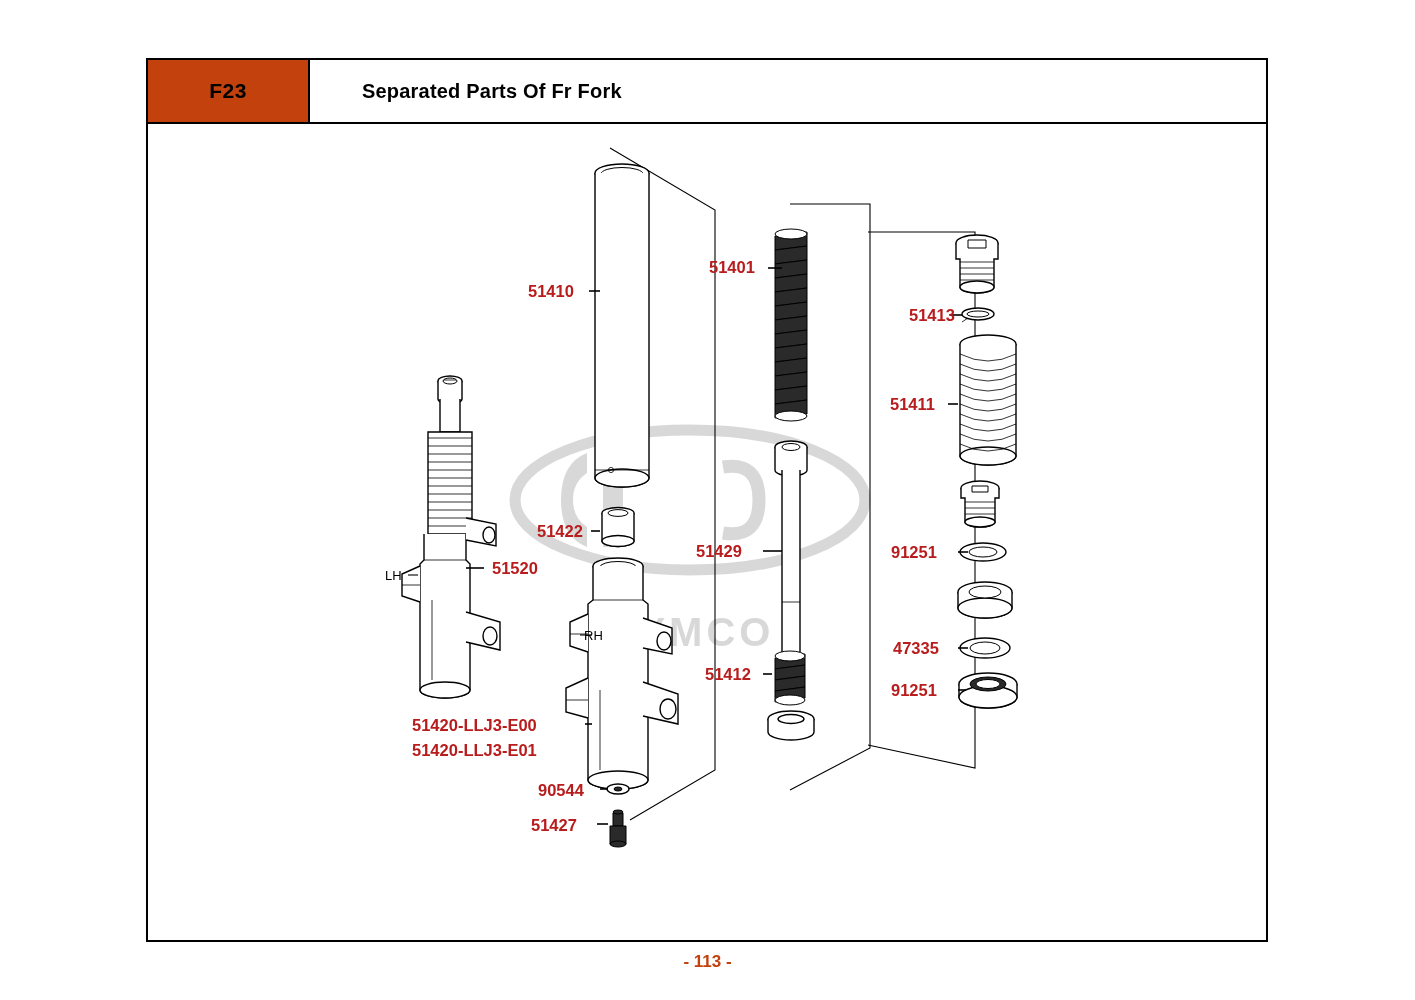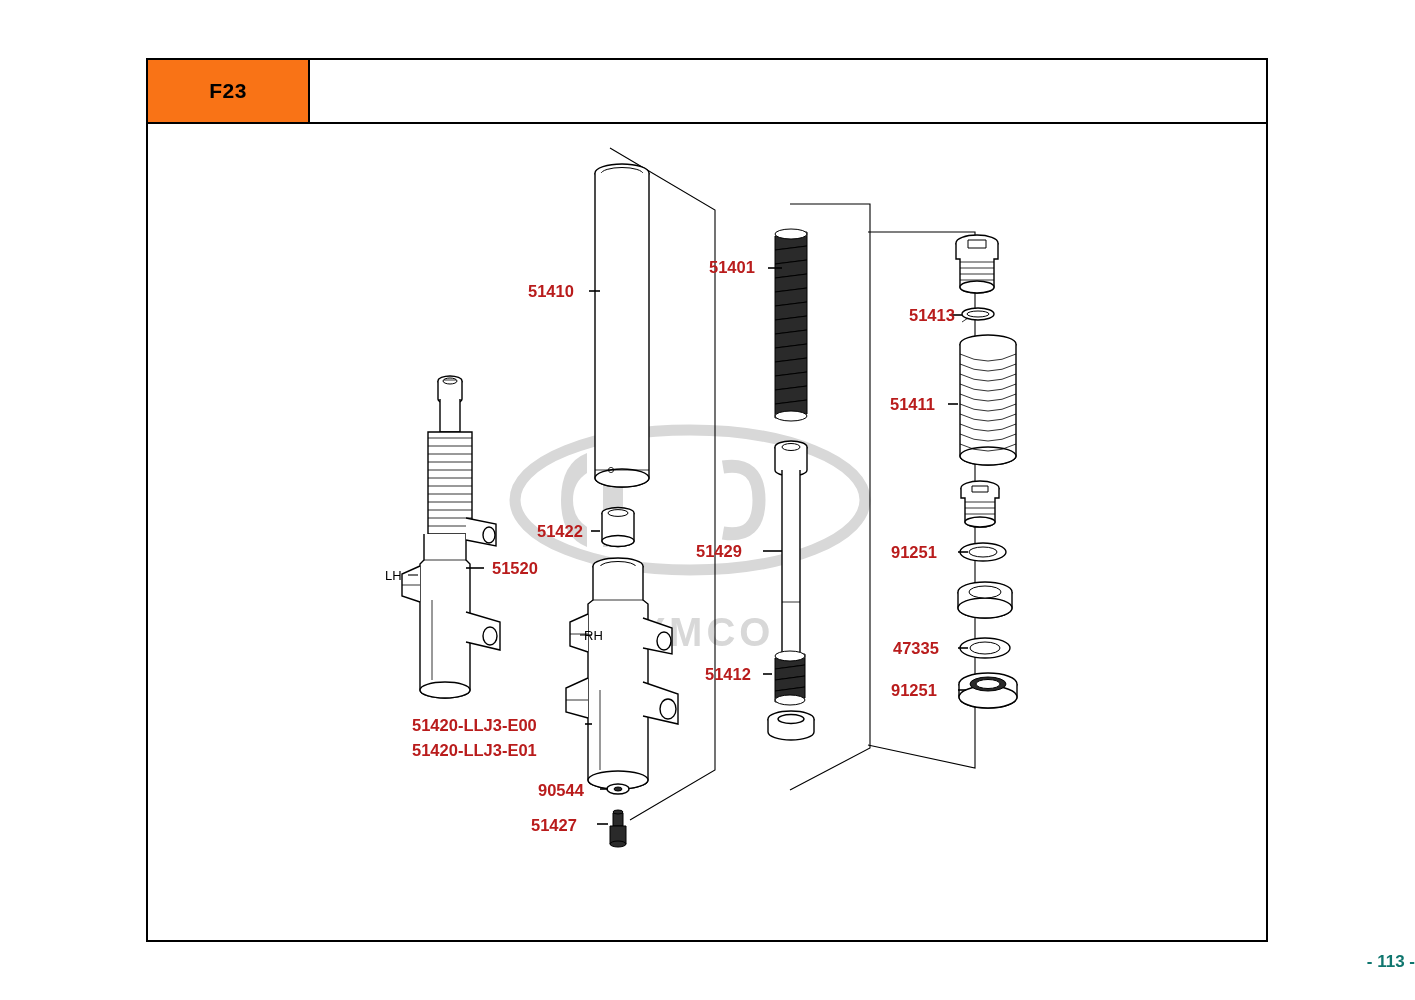--- a/index.html
+++ b/index.html
@@ -35,21 +35,21 @@
     position: absolute;
     left: 146px;
     top: 58px;
     width: 164px;
     height: 66px;
     border: 2px solid #000;
     box-sizing: border-box;
     display: flex;
     align-items: center;
     justify-content: center;
-    background: #f97316;
+    background: #c2410c;
   }
   .title-code {
     font-size: 21px;
     font-weight: bold;
     color: #000;
     letter-spacing: 0.5px;
   }
   .header-rule {
     position: absolute;
     left: 146px;
@@ -65,24 +65,24 @@
     font-size: 20px;
     font-weight: bold;
     color: #000;
     letter-spacing: 0.2px;
   }
   .page-number {
     position: absolute;
     left: 0;
     top: 952px;
     width: 1415px;
-    text-align: right;
+    text-align: center;
     font-size: 17px;
     font-weight: bold;
-    color: #0f766e;
+    color: #c2410c;
   }
 
   
   .watermark {
     position: absolute;
     left: 495px;
     top: 415px;
     width: 390px;
     height: 250px;
     pointer-events: none;
@@ -133,20 +133,21 @@
 </head>
 <body>
 
 <div id="page">
 
   <div class="outer-frame"></div>
   <div class="header-rule"></div>
   <div class="title-cell">
     <span class="title-code">F23</span>
   </div>
+  <div class="header-title">Separated Parts Of Fr Fork</div>
   <div class="page-number">- 113 -</div>
 
   <div class="watermark">
     <svg width="390" height="250" viewBox="0 0 390 250">
       <g fill="none" stroke="#d8d8d8" stroke-width="11">
         <ellipse cx="195" cy="85" rx="175" ry="70"></ellipse>
       </g>
       <g fill="#d8d8d8">
         <path d="M92 38 q-26 10 -26 47 q0 37 26 47 l0 -20 q-14 -9 -14 -27 q0 -18 14 -27 z"></path>
         <path d="M108 38 l0 94 l20 0 l0 -94 z"></path>

